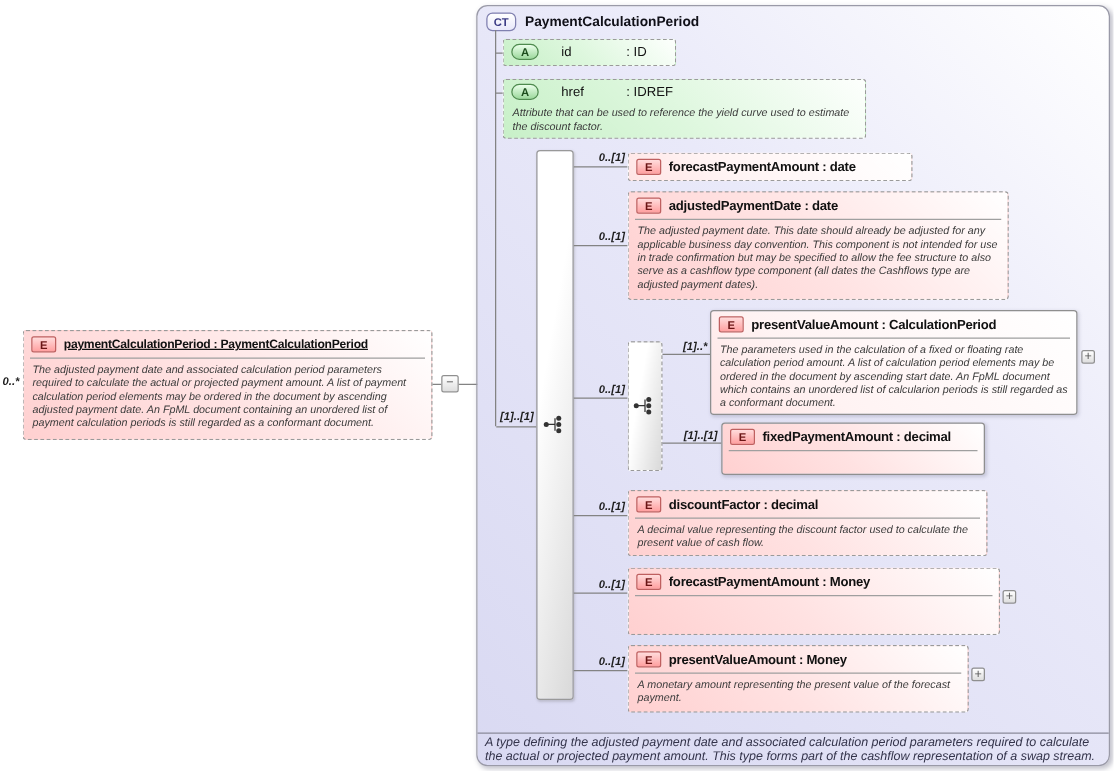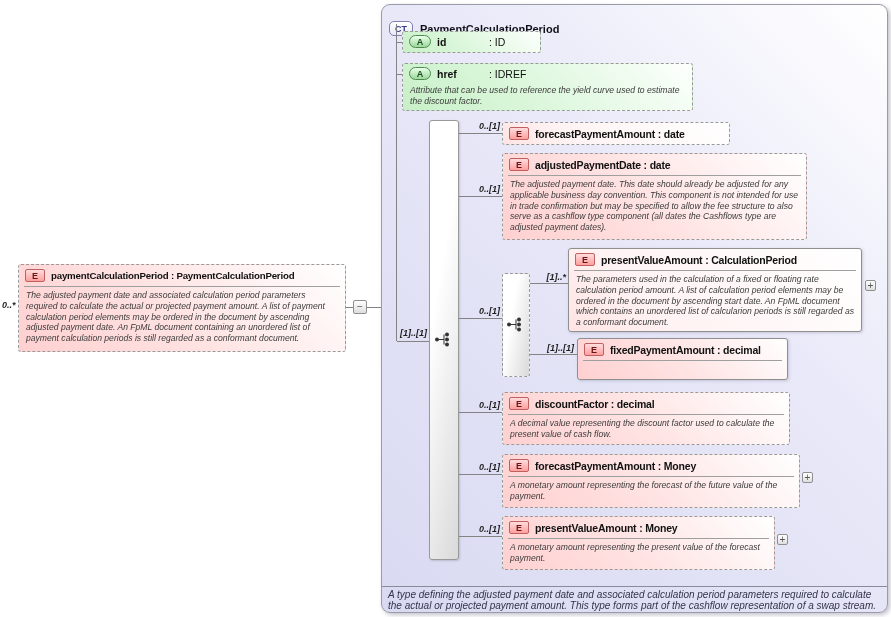--- a/index.html
+++ b/index.html
@@ -9,22 +9,22 @@
 
   
   .box { position:absolute; border:1px dashed #9a9a9a; border-radius:3px;
          background:linear-gradient(225deg,#ffffff 0%,#ffe2e2 55%,#ffd0d0 100%); }
   .box.solid { border-style:solid; border-color:#8f8f8f; box-shadow:1px 1px 3px rgba(90,90,120,.25); }
   .box.green { background:linear-gradient(225deg,#fdfffd 0%,#ddf7dd 55%,#c8f0c8 100%); }
   .box.white { background:linear-gradient(225deg,#ffffff 0%,#fff3f3 70%,#ffe4e4 100%); }
 
   .titlerow { display:flex; align-items:center; gap:6px; padding:4px 6px 2px 6px; }
   .title { font-weight:bold; font-size:10.5px; color:#111; white-space:nowrap; letter-spacing:-0.2px; }
-  .title-sm { font-size:9.7px; }
-  .attr-name { font-weight:bold; font-size:10.5px; color:#111; width:46px; }
+  .title-sm { font-size:9.7px;text-decoration:underline; }
+  .attr-name { font-weight:normal; font-size:10.5px; color:#111; width:46px;margin-left:12px; }
   .attr-type { font-weight:normal; font-size:10.5px; color:#111; }
   .sep { height:1px; background:#9f9f9f; margin:2px 5px 0 5px; }
   .ann { font-style:italic; font-size:8.6px; line-height:10.8px; color:#3b3b3b; padding:3px 7px 2px 7px; }
 
   
   .badge { display:flex; align-items:center; justify-content:center;
            font-weight:bold; font-size:9px; flex:0 0 auto; }
   .badge-e { width:20px; height:13px; border:1px solid #bf6060; border-radius:2px;
              background:linear-gradient(#ffdcdc,#ff9f9f); color:#6a1515; }
   .badge-a { width:22px; height:13px; border:1px solid #4e8a4e; border-radius:7px;
@@ -49,21 +49,21 @@
   .expander { position:absolute; width:11px; height:11px; border:1px solid #8f8f8f; border-radius:2px;
               background:linear-gradient(#ffffff,#dedede); color:#555; font-size:10px; line-height:9px;
               text-align:center; cursor:pointer; }
   .expander.collapse { width:14px; height:14px; line-height:12px; }
 
   
   #ct-container { position:absolute; left:381px; top:4px; width:507px; height:609px;
                   border:1px solid #9a9aa8; border-radius:9px;
                   background:linear-gradient(225deg,#ffffff 0%,#e9e9f9 40%,#d9d9f2 100%);
                   box-shadow:2px 2px 4px rgba(80,80,110,.35); }
-  #ct-header { position:absolute; left:7px; top:16px; display:flex; align-items:center; gap:7px; }
+  #ct-header { position:absolute; left:7px; top:5px; display:flex; align-items:center; gap:7px; }
   #ct-title { font-weight:bold; font-size:11px; color:#101018; }
   #ct-footer-line { position:absolute; left:0px; right:0px; top:581px; height:1px; background:#8a8a9a; }
   #ct-footer { position:absolute; left:6px; top:585px; width:495px; font-style:italic;
                font-size:10px; line-height:10.8px; color:#33334a; }
 
   
   #root-el   { left:18px;  top:264px; width:328px; height:88px; }
   #root-card { left:2px;   top:300px; width:16px;  text-align:left; }
   #attr-id   { left:402px; top:31px;  width:139px; height:22px; }
   #attr-href { left:402px; top:63px;  width:291px; height:48px; }
@@ -213,21 +213,20 @@
     <div class="sep"></div>
     <div class="ann">A decimal value representing the discount factor used to calculate the present value of cash flow.</div>
   </div>
 
   <div class="box" id="el-fore">
     <div class="titlerow">
       <span class="badge badge-e">E</span>
       <span class="title">forecastPaymentAmount : Money</span>
     </div>
     <div class="sep"></div>
-    <div class="ann">A monetary amount representing the forecast of the future value of the payment.</div>
   </div>
   <div class="expander" style="left:802px;top:472px;">+</div>
 
   <div class="box" id="el-pres">
     <div class="titlerow">
       <span class="badge badge-e">E</span>
       <span class="title">presentValueAmount : Money</span>
     </div>
     <div class="sep"></div>
     <div class="ann">A monetary amount representing the present value of the forecast payment.</div>

